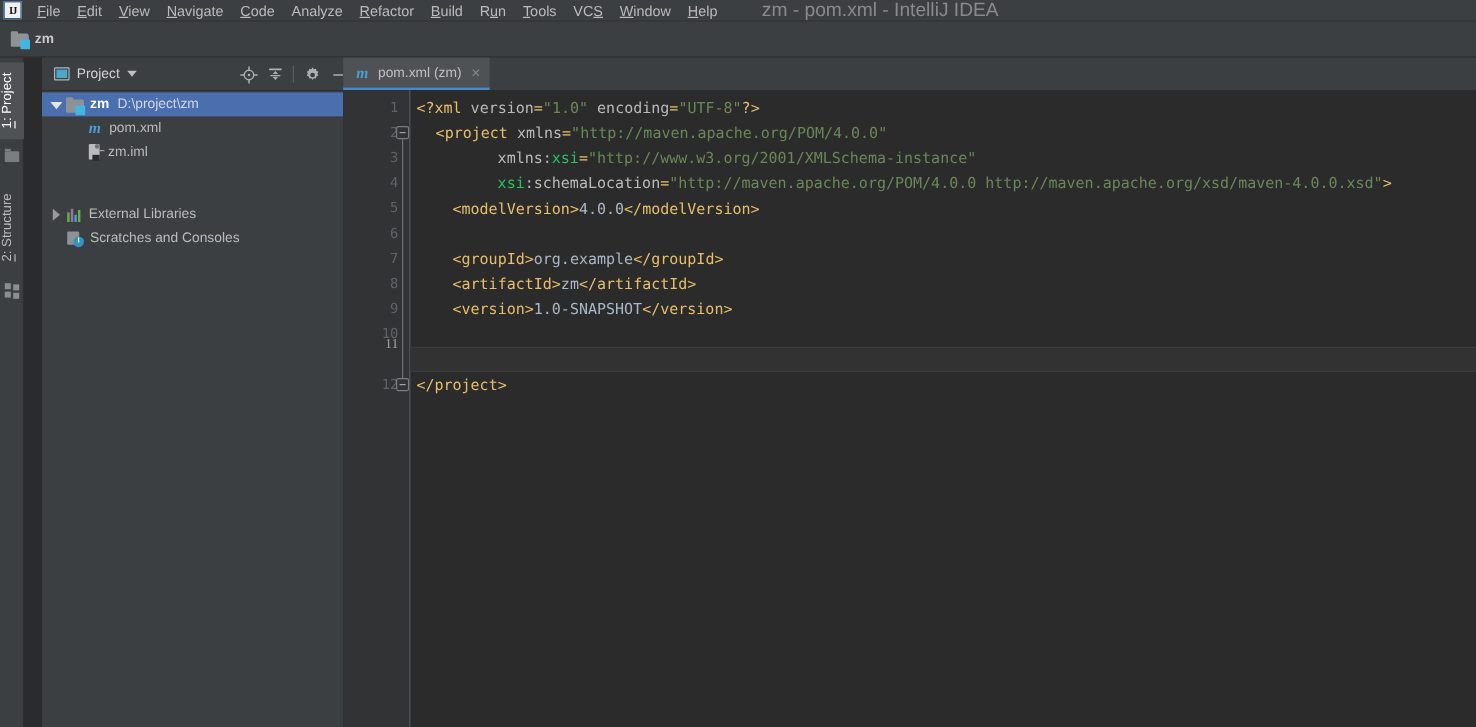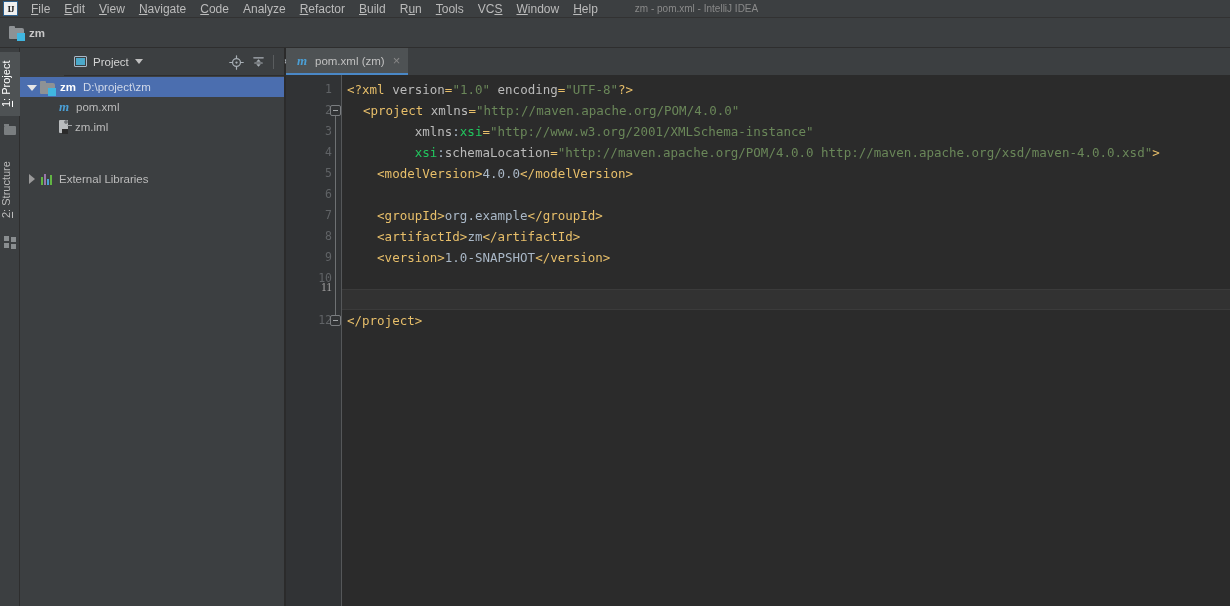--- a/index.html
+++ b/index.html
@@ -28,21 +28,21 @@
     letter-spacing: -1px;
   }
   .menu-item {
     font-size: 12px; color: #bbbbbb;
     padding: 1px 7px 1px 7px;
     white-space: nowrap; cursor: default;
     line-height: 16px;
   }
   .menu-item .mn { text-decoration: underline; }
   #window-title {
-    font-size: 10px; color: #8a8a8a;
+    font-size: 16px; color: #8a8a8a;
     margin-left: 30px; white-space: nowrap;
   }
 
   
   #navbar {
     position: absolute; left: 0; top: 18px; width: 1230px; height: 30px;
     background: #3c3f41;
     display: flex; align-items: center;
     border-bottom: 1px solid #2e2e2e;
   }
@@ -102,23 +102,22 @@
   #strip-grid-icon i {
     position: absolute; width: 5px; height: 5px; background: #8a8e90; display:block;
   }
   #strip-grid-icon i:nth-child(1){ left:0; top:0; }
   #strip-grid-icon i:nth-child(2){ left:7px; top:1px; }
   #strip-grid-icon i:nth-child(3){ left:0; top:7px; }
   #strip-grid-icon i:nth-child(4){ left:7px; top:8px; }
 
   
   #project-panel {
-    position: absolute; left: 20px; top: 48px; width: 264px; height: 558px;
+    position: absolute; left: 35px; top: 48px; width: 264px; height: 558px;
     background: #3c3f41;
-    padding-left: 44px;
   }
   #project-header {
     position: relative; height: 28px; width: 264px;
     display: flex; align-items: center;
     border-bottom: 1px solid #2e2e2e;
   }
   #project-title-wrap {
     display: flex; align-items: center; gap: 6px; margin-left: 10px;
   }
   .ic-window {
@@ -423,20 +422,30 @@
         <span style="display: flex; align-items: center; margin-left: 2px;">
           <span class="ic-bars">
             <i></i>
             <i></i>
             <i></i>
             <i></i>
           </span>
         </span>
         <span class="row-label">External Libraries</span>
       </div>
+      <div class="tree-row" style="padding-left: 6px;">
+        <span class="tw "></span>
+        <span style="display: flex; align-items: center; margin-left: 2px;">
+          <span class="ic-scratch">
+            <span class="pg"></span>
+            <span class="clk"></span>
+          </span>
+        </span>
+        <span class="row-label">Scratches and Consoles</span>
+      </div>
     </div>
 </div>
 
 <div id="editor-area">
 
   <div id="tabbar">
     <div id="tab-pom">
       <span class="ic-maven">m</span>
       <span class="label">pom.xml (zm)</span>
       <span class="tab-close">×</span>

